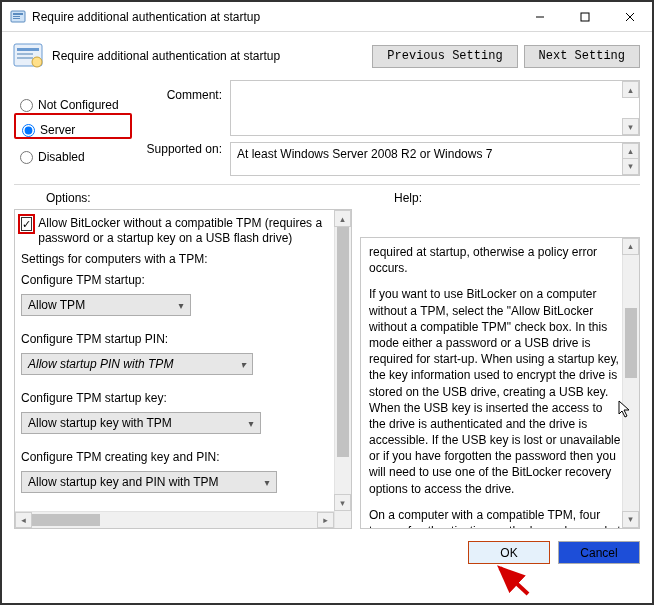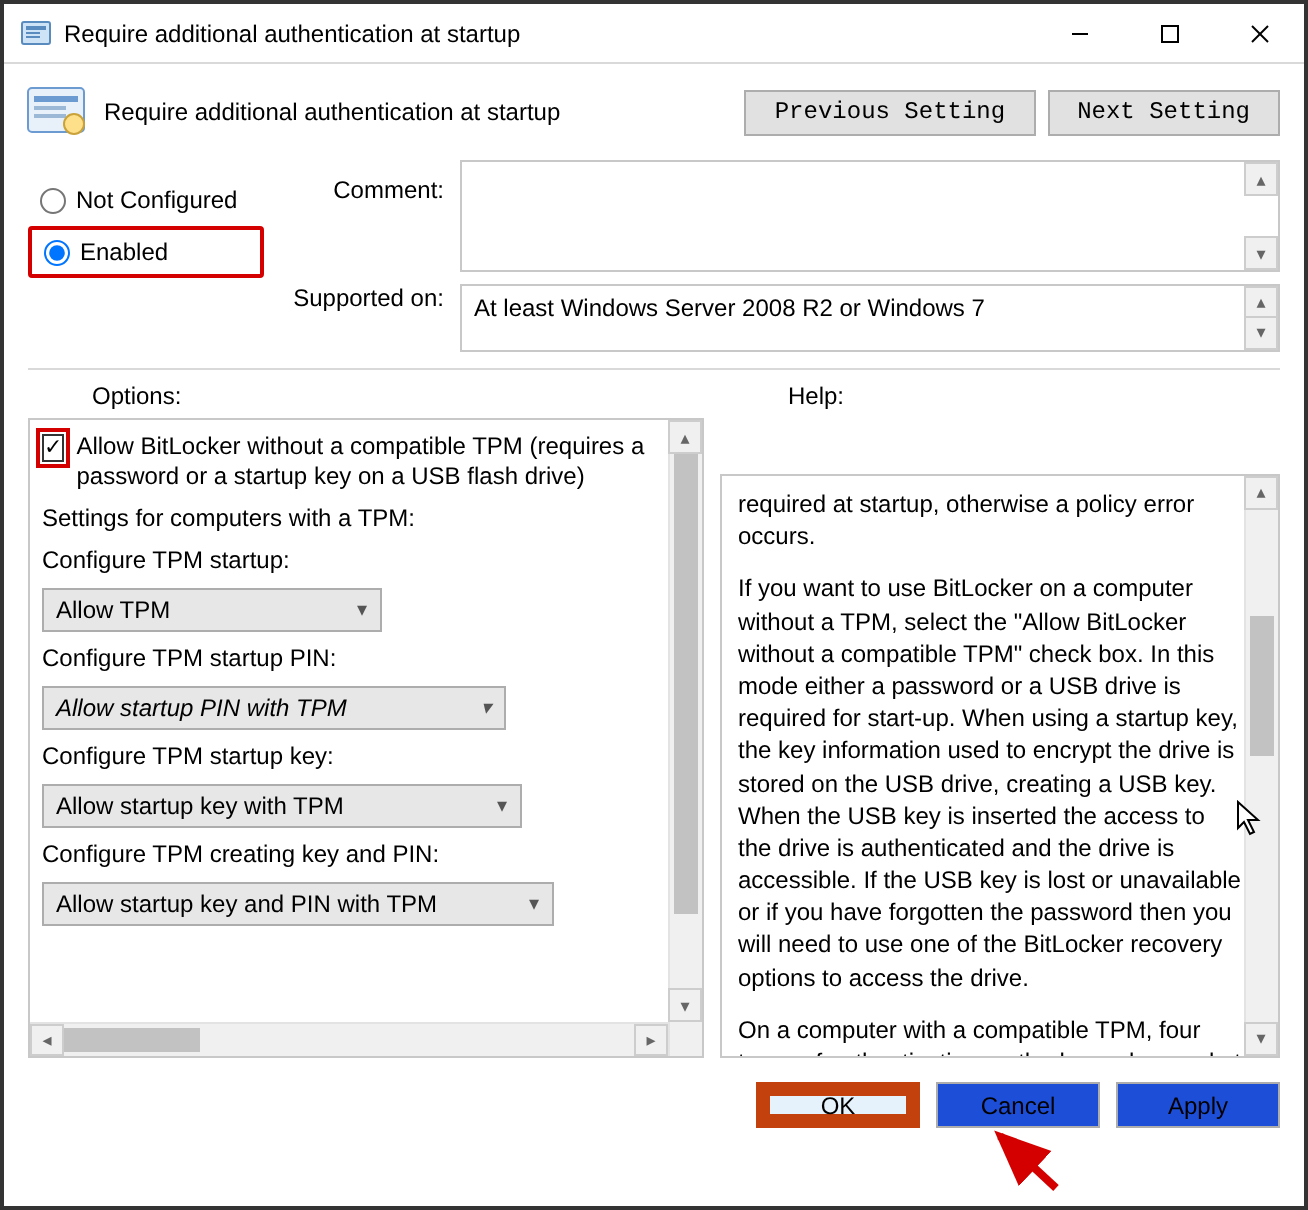--- a/index.html
+++ b/index.html
@@ -64,21 +64,21 @@
   .toprow {
     display: flex;
     padding: 2px 12px 4px 12px;
   }
   .radios {
     width: 118px;
     padding-top: 8px;
   }
   .radio {
     display: flex;
-    align-items: center;
+    align-items: flex-end;
     height: 24px;
     padding: 0 4px;
     font-size: 12px;
   }
   .radio input { margin: 0 5px 0 2px; }
   .radio.hl {
     border: 2px solid #d40000;
     border-radius: 2px;
     margin: 1px 0;
     height: 26px;
@@ -151,21 +151,21 @@
   }
   .chkbox.hl { outline: 2px solid #d40000; outline-offset: 1px; }
   .combo {
     height: 22px;
     border: 1px solid #adadad;
     background: #e7e7e7;
     padding: 0 22px 0 6px;
     display: flex; align-items: center;
     position: relative;
     font-size: 12px;
-    margin-bottom: 6px;
+    margin-bottom: 16px;
   }
   .combo .drop {
     position: absolute; right: 0; top: 0; bottom: 0;
     width: 18px;
     display:flex; align-items:center; justify-content:center;
     color:#555; font-size:10px;
   }
   .combo.w1 { width: 170px; }
   .combo.w2 { width: 232px; font-style: italic; }
   .combo.w3 { width: 240px; }
@@ -219,21 +219,21 @@
     gap: 8px;
   }
   .btn {
     height: 23px; width: 82px;
     background: #1d4ed8;
     border: 1px solid #adadad;
     display:inline-flex; align-items:center; justify-content:center;
     font-size:12px;
   }
   .btn.primary {
-    border: 7px solid #c2410c;
+    border: 1px solid #c2410c;
     background: #e5f1fb;
   }
   .red-arrow {
     position: absolute;
     pointer-events: none;
   }
 </style>
 </head>
 <body>
 
@@ -281,21 +281,25 @@
 </div>
 
 <div class="toprow">
   <div class="radios">
     <label class="radio">
       <input type="radio" name="st" style="">
       <span>Not Configured</span>
     </label>
     <label class="radio hl">
       <input type="radio" name="st" checked="" style="">
-      <span>Enabled</span>
+      <span>Server</span>
+    </label>
+    <label class="radio">
+      <input type="radio" name="st" style="">
+      <span>Disabled</span>
     </label>
   </div>
   <div class="labels-col">
     <div class="lab">Comment:</div>
     <div class="lab2">Supported on:</div>
   </div>
   <div class="fields-col">
     <div class="comment-box">
       <span></span>
       <div class="sbtn sup">▴</div>
@@ -369,21 +373,20 @@
       <div class="sbtn" style="top:0">▴</div>
       <div class="thumb" style="top:70px; height:70px;"></div>
       <div class="sbtn" style="bottom:0">▾</div>
     </div>
   </div>
 </div>
 
 <div class="footer">
   <div class="btn primary">OK</div>
   <div class="btn">Cancel</div>
-  <div class="btn">Apply</div>
 </div>
 
 <svg class="red-arrow" style="left:492px; top:558px;" width="40" height="40">
   <defs>
     <marker id="ah" markerWidth="8" markerHeight="8" refX="6" refY="3" orient="auto">
       <path d="M0,0 L7,3 L0,6 Z" fill="#d40000"></path>
     </marker>
   </defs>
   <line x1="34" y1="34" x2="6" y2="8" stroke="#d40000" stroke-width="4" marker-end="url(#ah)"></line>
 </svg>

